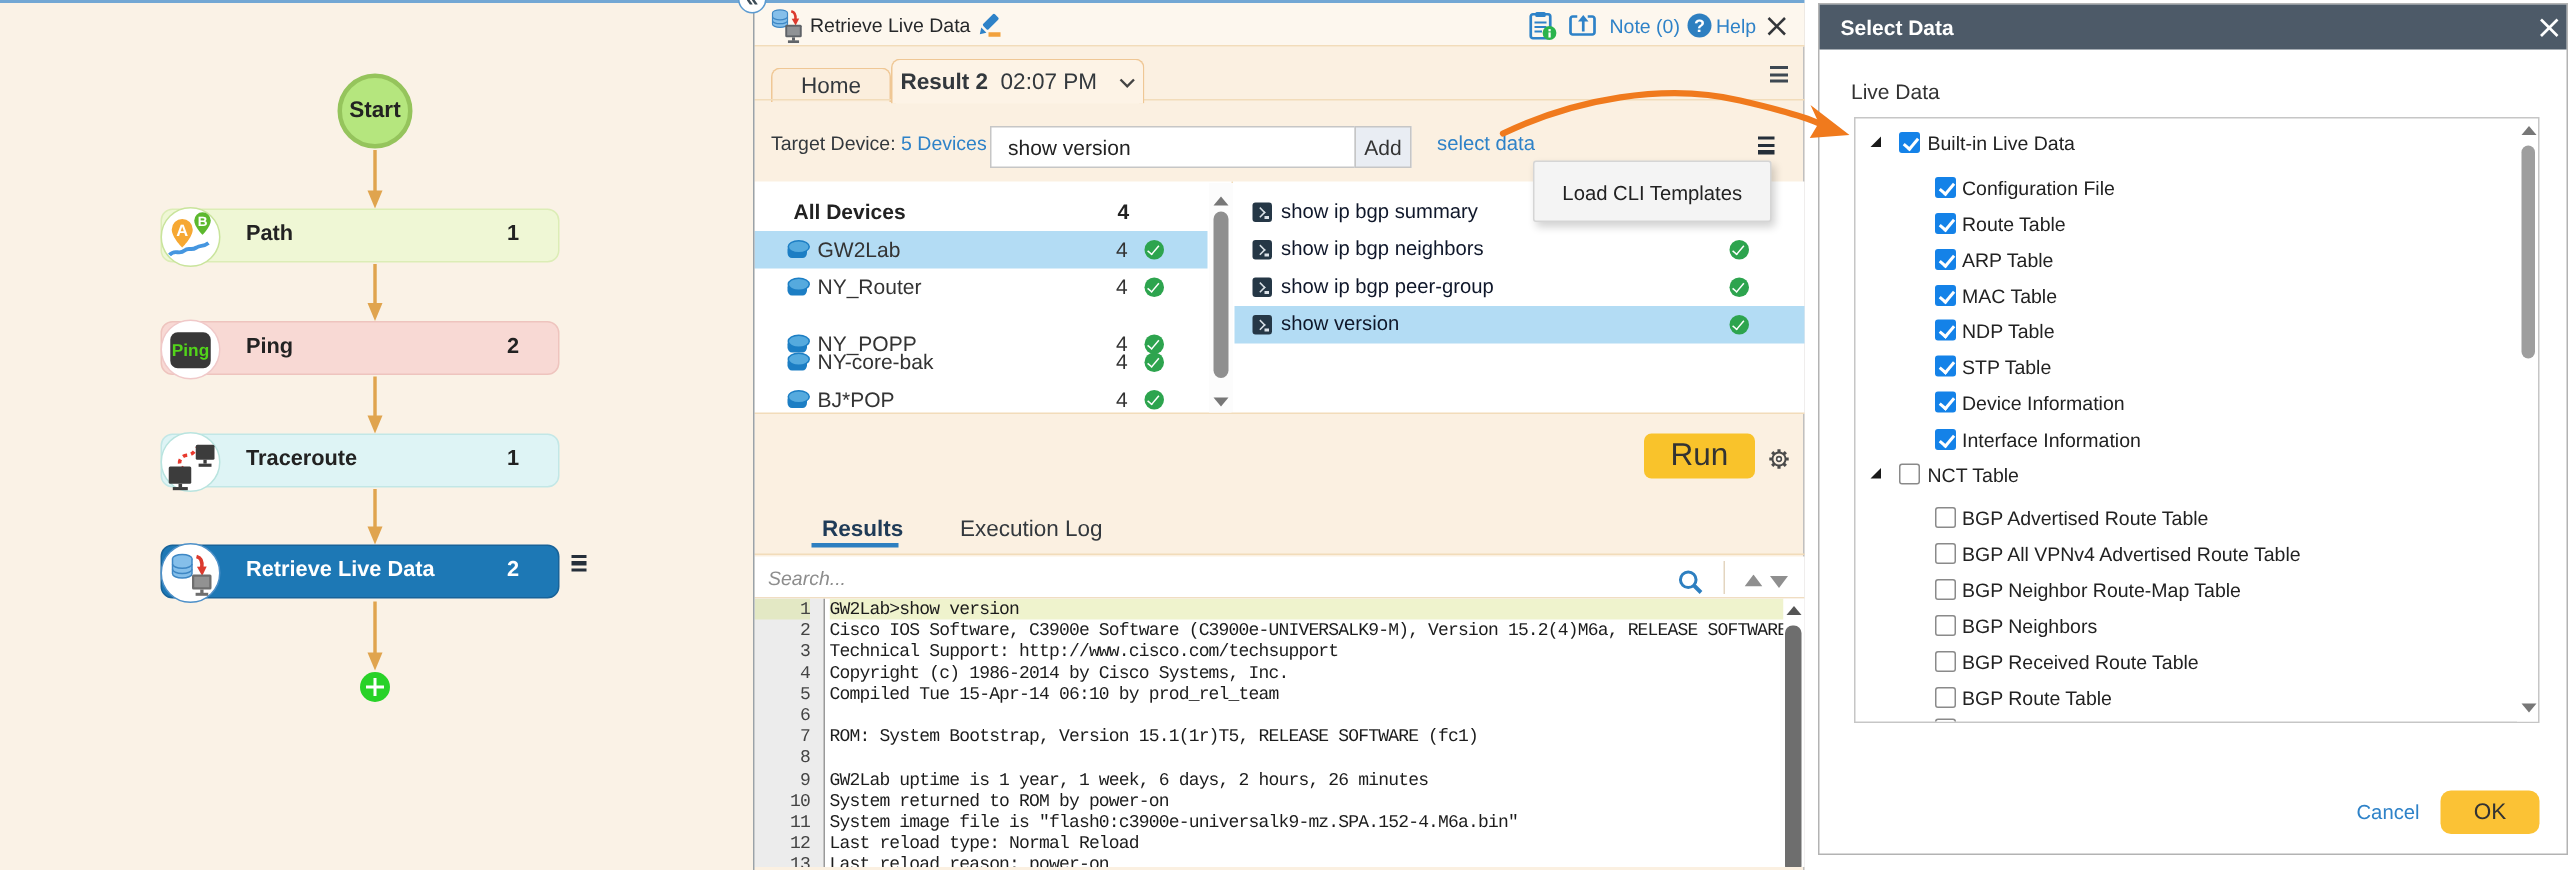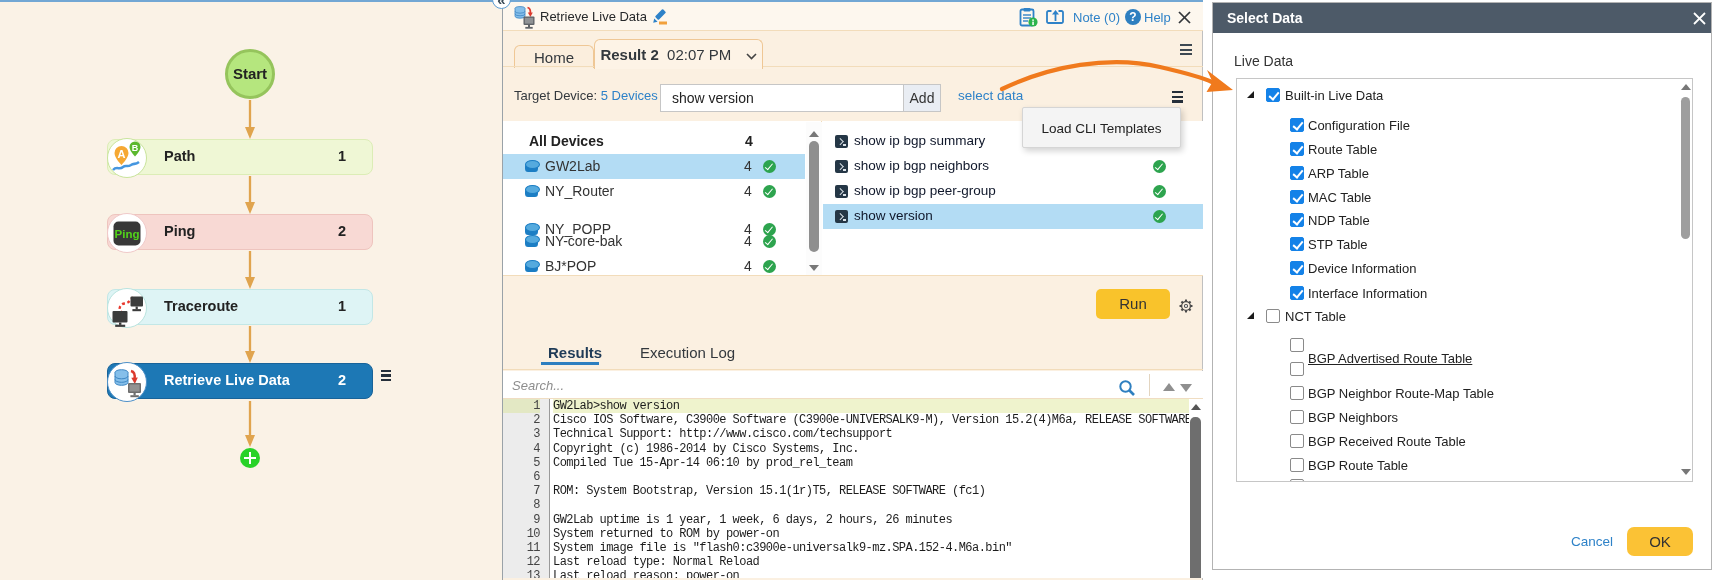--- a/index.html
+++ b/index.html
@@ -58,21 +58,21 @@
   .devrow .chk { position:absolute; left:260px; top:6px; }
   #cmdlist { position:absolute; left:320px; top:0; width:380px; height:155px; }
   .cmdrow { position:absolute; left:0; width:380px; height:25px; font-size:13.5px; color:#0f172a; }
   .cmdrow .nm { position:absolute; left:31px; top:4px; }
   .cmdrow .chk { position:absolute; left:330px; top:6px; }
   .selrow { background:#b3dcf4; }
 
   #runrow { position:absolute; left:0; top:275px; width:700px; height:53px; }
   #runbtn { position:absolute; left:593px; top:12px; width:74px; height:30px;
       background:#f9c32b; border-radius:5px; text-align:center; line-height:30px;
-      font-size:15px; color:#333; }
+      font-size:21px; color:#333; }
 
   #restabs { position:absolute; left:0; top:328px; width:700px; height:40px;
       border-bottom:1px solid #f2dcba; font-size:15px; }
   #searchrow { position:absolute; left:0; top:369px; width:700px; height:28px; background:#fff; }
   #code { border-top:1px solid #f0ddc2; position:absolute; left:0; top:396px; width:700px; height:180px;
       background:#fff; font-family:"Liberation Mono", monospace; font-size:12px;
       letter-spacing:-0.55px; line-height:14.2px; white-space:pre; overflow:hidden; }
   #gutter { position:absolute; left:0; top:0; width:47px; height:183px;
       background:#ececec; border-right:1px solid #9a9a9a; color:#444; text-align:right;
       padding-right:9px; padding-top:0px; }
@@ -467,22 +467,23 @@
       <div class="cb on" style="left:53px; top:182px;"></div>
         <div class="trow" style="left:71px; top:182px;">Device Information</div>
       <div class="cb on" style="left:53px; top:207px;"></div>
         <div class="trow" style="left:71px; top:207px;">Interface Information</div>
 
       <div class="tri-exp" style="left:10px; top:233px;"></div>
       <div class="cb" style="left:29px; top:230px;"></div>
       <div class="trow" style="left:48px; top:230px;">NCT Table</div>
 
       <div class="cb" style="left:53px; top:259px;"></div>
-        <div class="trow" style="left:71px; top:272px;text-decoration:underline;">BGP Advertised Route Table</div>
+        <div class="trow" style="left:71px; top:259px;">BGP Advertised Route Table</div>
       <div class="cb" style="left:53px; top:283px;"></div>
+        <div class="trow" style="left:71px; top:283px;">BGP All VPNv4 Advertised Route Table</div>
       <div class="cb" style="left:53px; top:307px;"></div>
         <div class="trow" style="left:71px; top:307px;">BGP Neighbor Route-Map Table</div>
       <div class="cb" style="left:53px; top:331px;"></div>
         <div class="trow" style="left:71px; top:331px;">BGP Neighbors</div>
       <div class="cb" style="left:53px; top:355px;"></div>
         <div class="trow" style="left:71px; top:355px;">BGP Received Route Table</div>
       <div class="cb" style="left:53px; top:379px;"></div>
         <div class="trow" style="left:71px; top:379px;">BGP Route Table</div>
       <div class="cb" style="left:53px; top:400px;"></div>
       <div class="abs" id="treescroll"></div>

